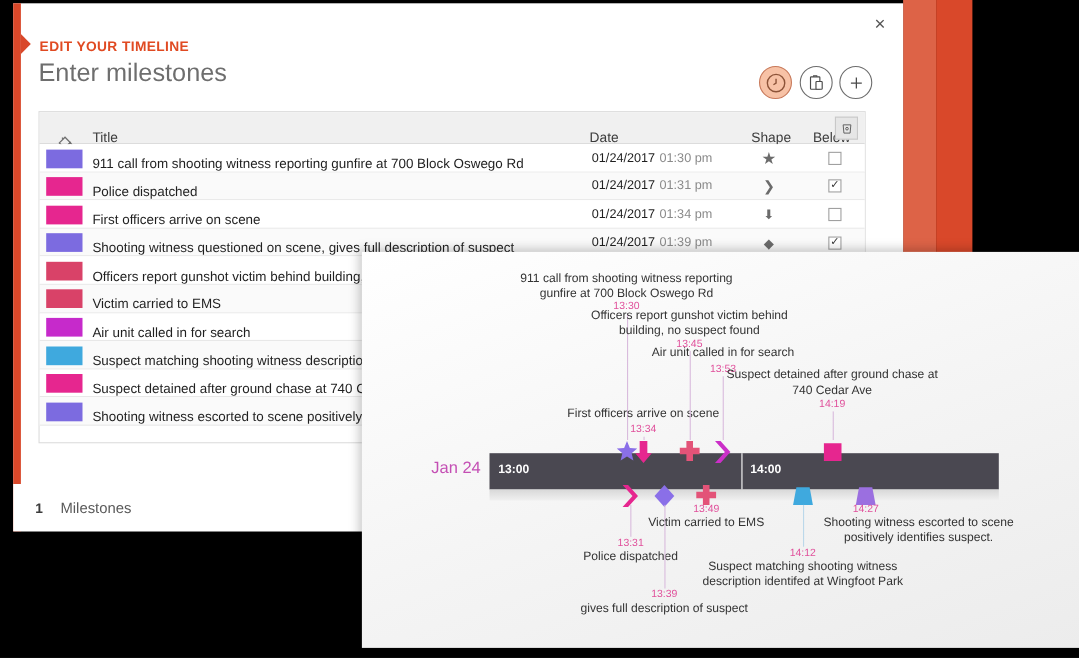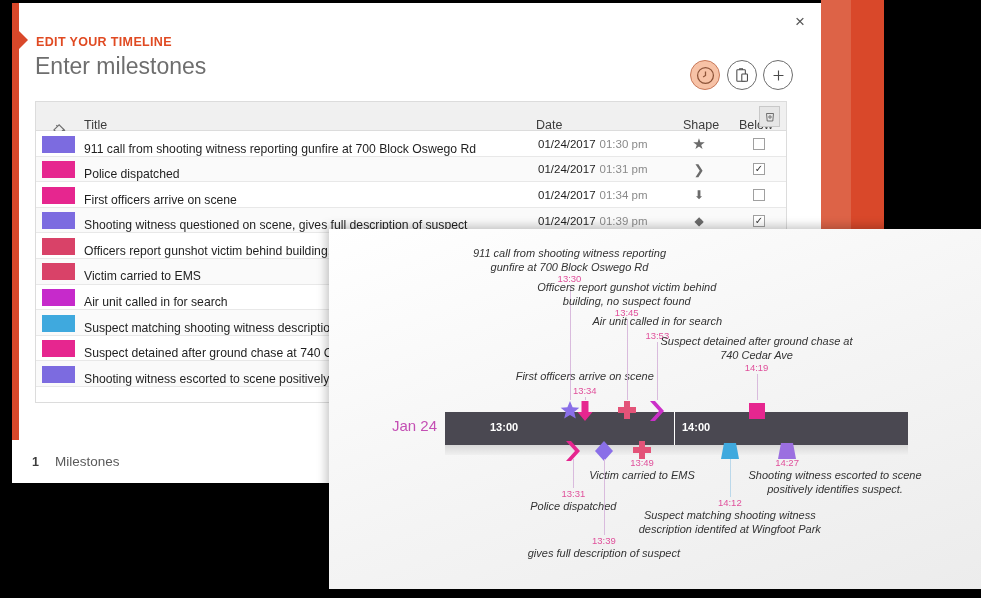--- a/index.html
+++ b/index.html
@@ -157,21 +157,21 @@
   }
   #tl-bar {
     position: absolute; left: 116px; top: 183px;
     width: 463px; height: 33px;
     background: #4A4851;
   }
   .tl-seg-label {
     position: absolute; top: 9px;
     font-size: 11px; font-weight: bold; color: #FFFFFF;
   }
-  #tl-seg1 { left: 8px; margin-left: 37px; }
+  #tl-seg1 { left: 8px; }
   #tl-seg2 { left: 237px; }
   .tl-seg-div {
     position: absolute; top: 0; width: 1px; height: 33px;
     background: #FFFFFF;
   }
   #tl-shadow {
     position: absolute; left: 116px; top: 216px;
     width: 463px; height: 10px;
     background: linear-gradient(#D8D8D8,#F0F0F0);
   }
@@ -181,21 +181,21 @@
     background: #D9BBDD;
   }
   .stem.blue { background: #BBD8EA; }
   .tl-time {
     position: absolute; font-size: 9.5px; color: #E0509B;
     white-space: nowrap; transform: translateX(-50%);
   }
   .tl-label {
     position: absolute; font-size: 11px; color: #333333;
     line-height: 1.25; text-align: center;
-    transform: translateX(-50%); white-space: nowrap; font-style: italic;
+    transform: translateX(-50%); white-space: nowrap;
   }
   .marker { position: absolute; }
 </style>
 </head>
 <body>
 
 <div id="root">
 
   <div class="band" id="band-light"></div>
   <div class="band" id="band-dark"></div>

